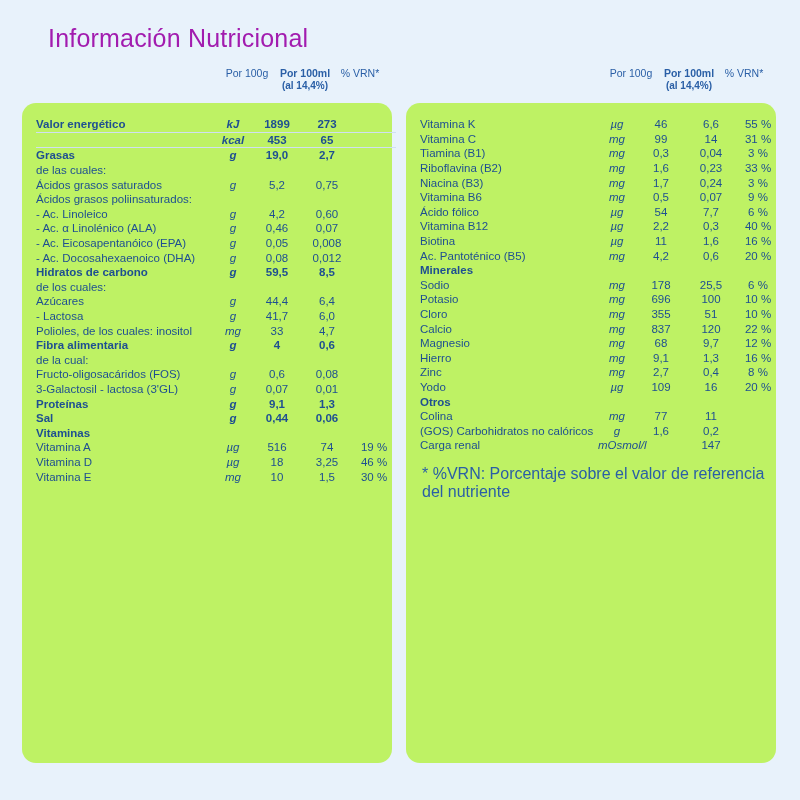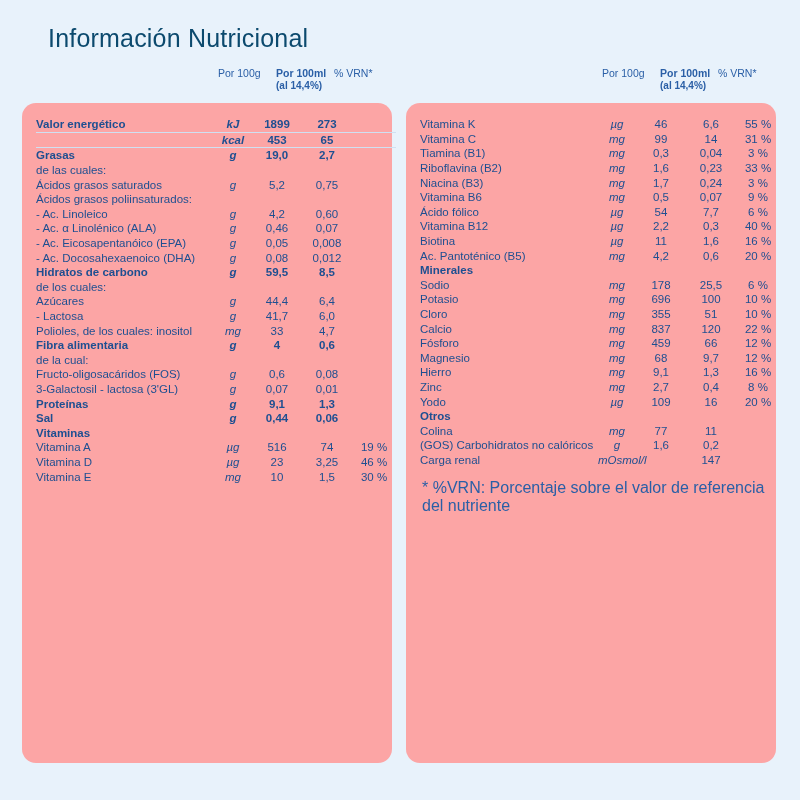--- a/index.html
+++ b/index.html
@@ -16,53 +16,54 @@
   }
   .page {
     position: relative;
     width: 800px;
     height: 800px;
     box-sizing: border-box;
     padding: 18px 22px 14px 22px;
   }
   .title {
     font-size: 25px;
-    color: #0c4a6e;
+    color: #a21caf;
     font-weight: 400;
     letter-spacing: .2px;
     margin: 6px 0 10px 26px;
   }
   .columns {
     display: flex;
     gap: 14px;
     align-items: flex-start;
   }
   .col {
     width: 370px;
   }
   
   .col-head {
     display: flex;
     justify-content: flex-end;
     padding-right: 6px;
     height: 40px;
   }
   .col-head .hcell {
+    text-align: center;
     font-size: 10.5px;
     color: #2a5fa6;
     line-height: 1.25;
     padding-top: 4px;
   }
   .hcell.h-100g { width: 58px; }
   .hcell.h-100ml { width: 58px; font-weight: bold; }
   .hcell.h-vrn { width: 52px; }
   .hcell .sub { display: block; font-size: 10px; }
 
   .card {
-    background: #fca5a5;
+    background: #bef264;
     border-radius: 14px;
     padding: 14px 10px 14px 14px;
     box-sizing: border-box;
     height: 660px;
   }
   table.nut {
     width: 100%;
     border-collapse: collapse;
     table-layout: fixed;
   }
@@ -269,21 +270,21 @@
               <tr>
                 <td class="label">Vitamina A</td>
                 <td class="unit">µg</td>
                 <td class="v1">516</td>
                 <td class="v2">74</td>
                 <td class="v3">19 %</td>
               </tr>
               <tr>
                 <td class="label">Vitamina D</td>
                 <td class="unit">µg</td>
-                <td class="v1">23</td>
+                <td class="v1">18</td>
                 <td class="v2">3,25</td>
                 <td class="v3">46 %</td>
               </tr>
               <tr>
                 <td class="label">Vitamina E</td>
                 <td class="unit">mg</td>
                 <td class="v1">10</td>
                 <td class="v2">1,5</td>
                 <td class="v3">30 %</td>
               </tr>
@@ -403,27 +404,20 @@
                 <td class="v3">10 %</td>
               </tr>
               <tr>
                 <td class="label">Calcio</td>
                 <td class="unit">mg</td>
                 <td class="v1">837</td>
                 <td class="v2">120</td>
                 <td class="v3">22 %</td>
               </tr>
               <tr>
-                <td class="label">Fósforo</td>
-                <td class="unit">mg</td>
-                <td class="v1">459</td>
-                <td class="v2">66</td>
-                <td class="v3">12 %</td>
-              </tr>
-              <tr>
                 <td class="label">Magnesio</td>
                 <td class="unit">mg</td>
                 <td class="v1">68</td>
                 <td class="v2">9,7</td>
                 <td class="v3">12 %</td>
               </tr>
               <tr>
                 <td class="label">Hierro</td>
                 <td class="unit">mg</td>
                 <td class="v1">9,1</td>

